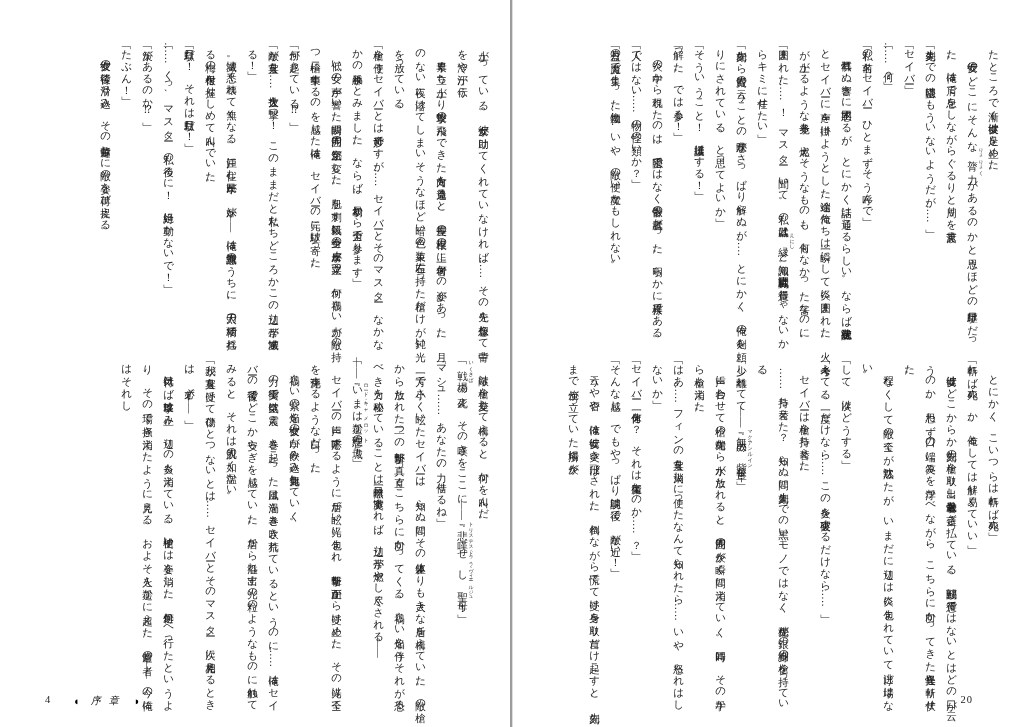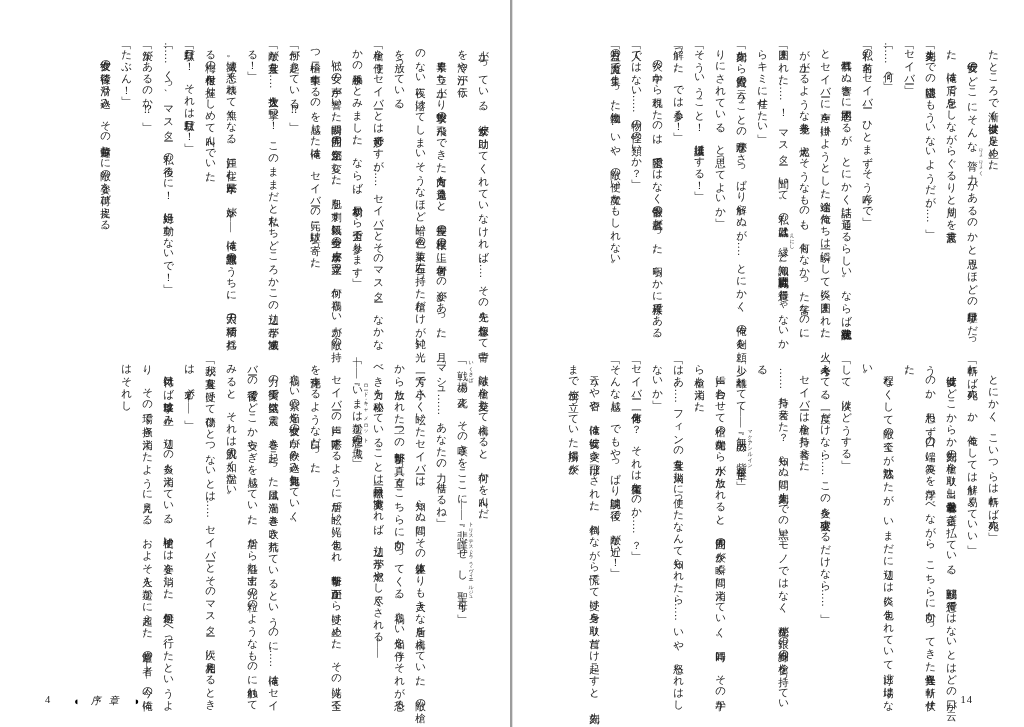--- a/index.html
+++ b/index.html
@@ -124,17 +124,17 @@
         <p>　セイバーは槍を持ち替えた。</p>
         <p>　……持ち替えた？　知らぬ間に先刻までの黒いモノではなく、穂先が銀の細身の槍を持っている。</p>
         <p>「少し離れてて――『<ruby>無敗の紫靫草<rt>マク・アン・ルイン</rt></ruby>』！」</p>
         <p>　声に合わせて槍の先端から水が放たれると、周囲の炎が瞬く間に消えていく。同時に、その手から槍も消えた。</p>
         <p>「はあ……フィンの宝具を火消しに使ったなんて知られたら……いや、怒られはしないか」</p>
         <p>「セイバー、一体何を？　それは魔術なのか……？」</p>
         <p>「そんな感じ。でもやっぱり説明は後で。敵が近い！」</p>
         <p>　云うや否や、俺は彼女に突き飛ばされた。倒れながら慌てて受け身を取り首だけ起こすと、先刻まで俺が立っていた場所に炎が</p>
       </div>
     <div class="footer">
-      <span class="pagenum">14</span>
+      <span class="pagenum">20</span>
     </div>
   </div>
 
 </div>
 
 </body></html>

